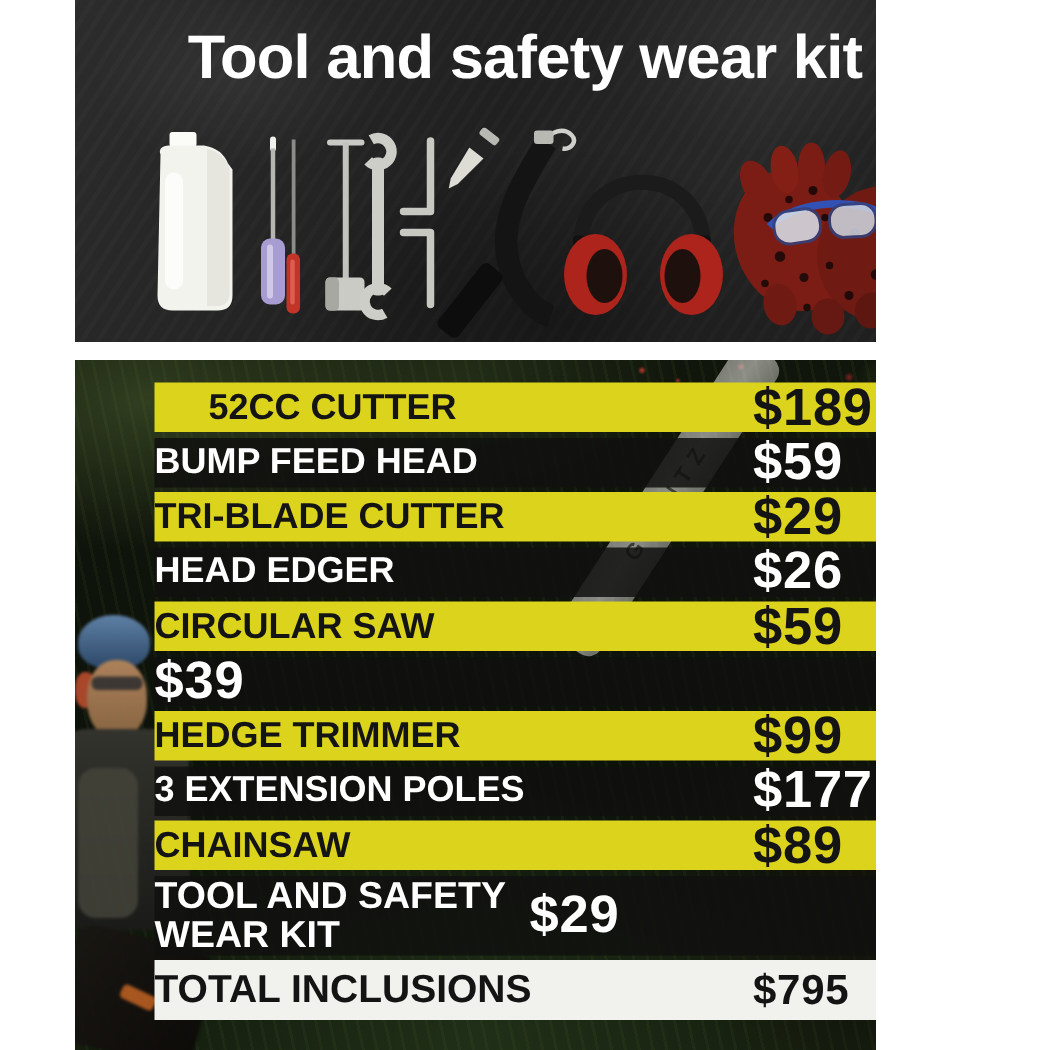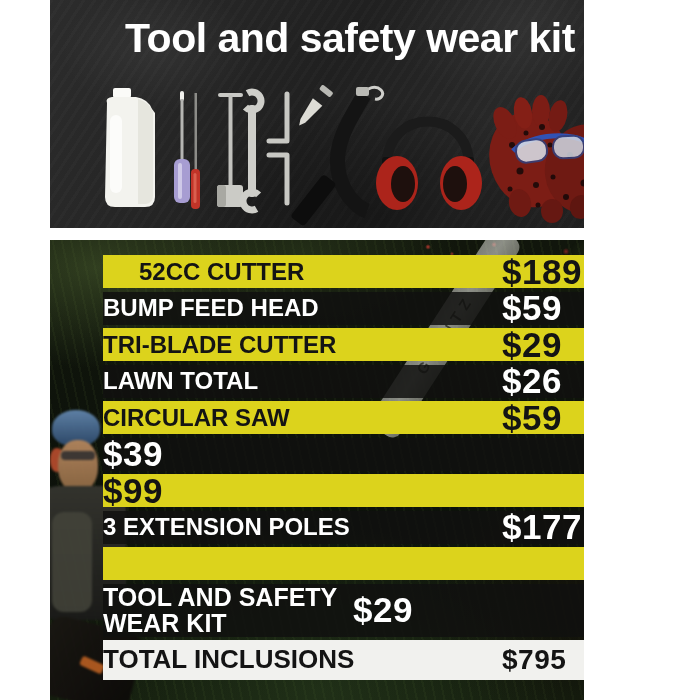--- a/index.html
+++ b/index.html
@@ -240,38 +240,41 @@
   </div>
         <div class="row row--dark">
     <div class="row-label">BUMP FEED HEAD</div>
     <div class="row-price">$59</div>
   </div>
         <div class="row row--yellow">
     <div class="row-label">TRI-BLADE CUTTER</div>
     <div class="row-price">$29</div>
   </div>
         <div class="row row--dark">
-    <div class="row-label">LAWN TOTAL</div>
+    <div class="row-label">HEAD EDGER</div>
     <div class="row-price">$26</div>
   </div>
         <div class="row row--yellow">
     <div class="row-label">CIRCULAR SAW</div>
     <div class="row-price">$59</div>
   </div>
         <div class="row row--dark">
     <div class="row-price">$39</div>
   </div>
         <div class="row row--yellow">
+    <div class="row-label">HEDGE TRIMMER</div>
     <div class="row-price">$99</div>
   </div>
         <div class="row row--dark">
     <div class="row-label">3 EXTENSION POLES</div>
     <div class="row-price">$177</div>
   </div>
         <div class="row row--yellow">
+    <div class="row-label">CHAINSAW</div>
+    <div class="row-price">$89</div>
   </div>
         <div class="row row--dark row--tall">
     <div class="row-label">TOOL AND SAFETY WEAR KIT</div>
     <div class="row-price">$29</div>
   </div>
         <div class="row row--total">
     <div class="row-label">TOTAL INCLUSIONS</div>
     <div class="row-price">$795</div>
   </div>
       </div>

